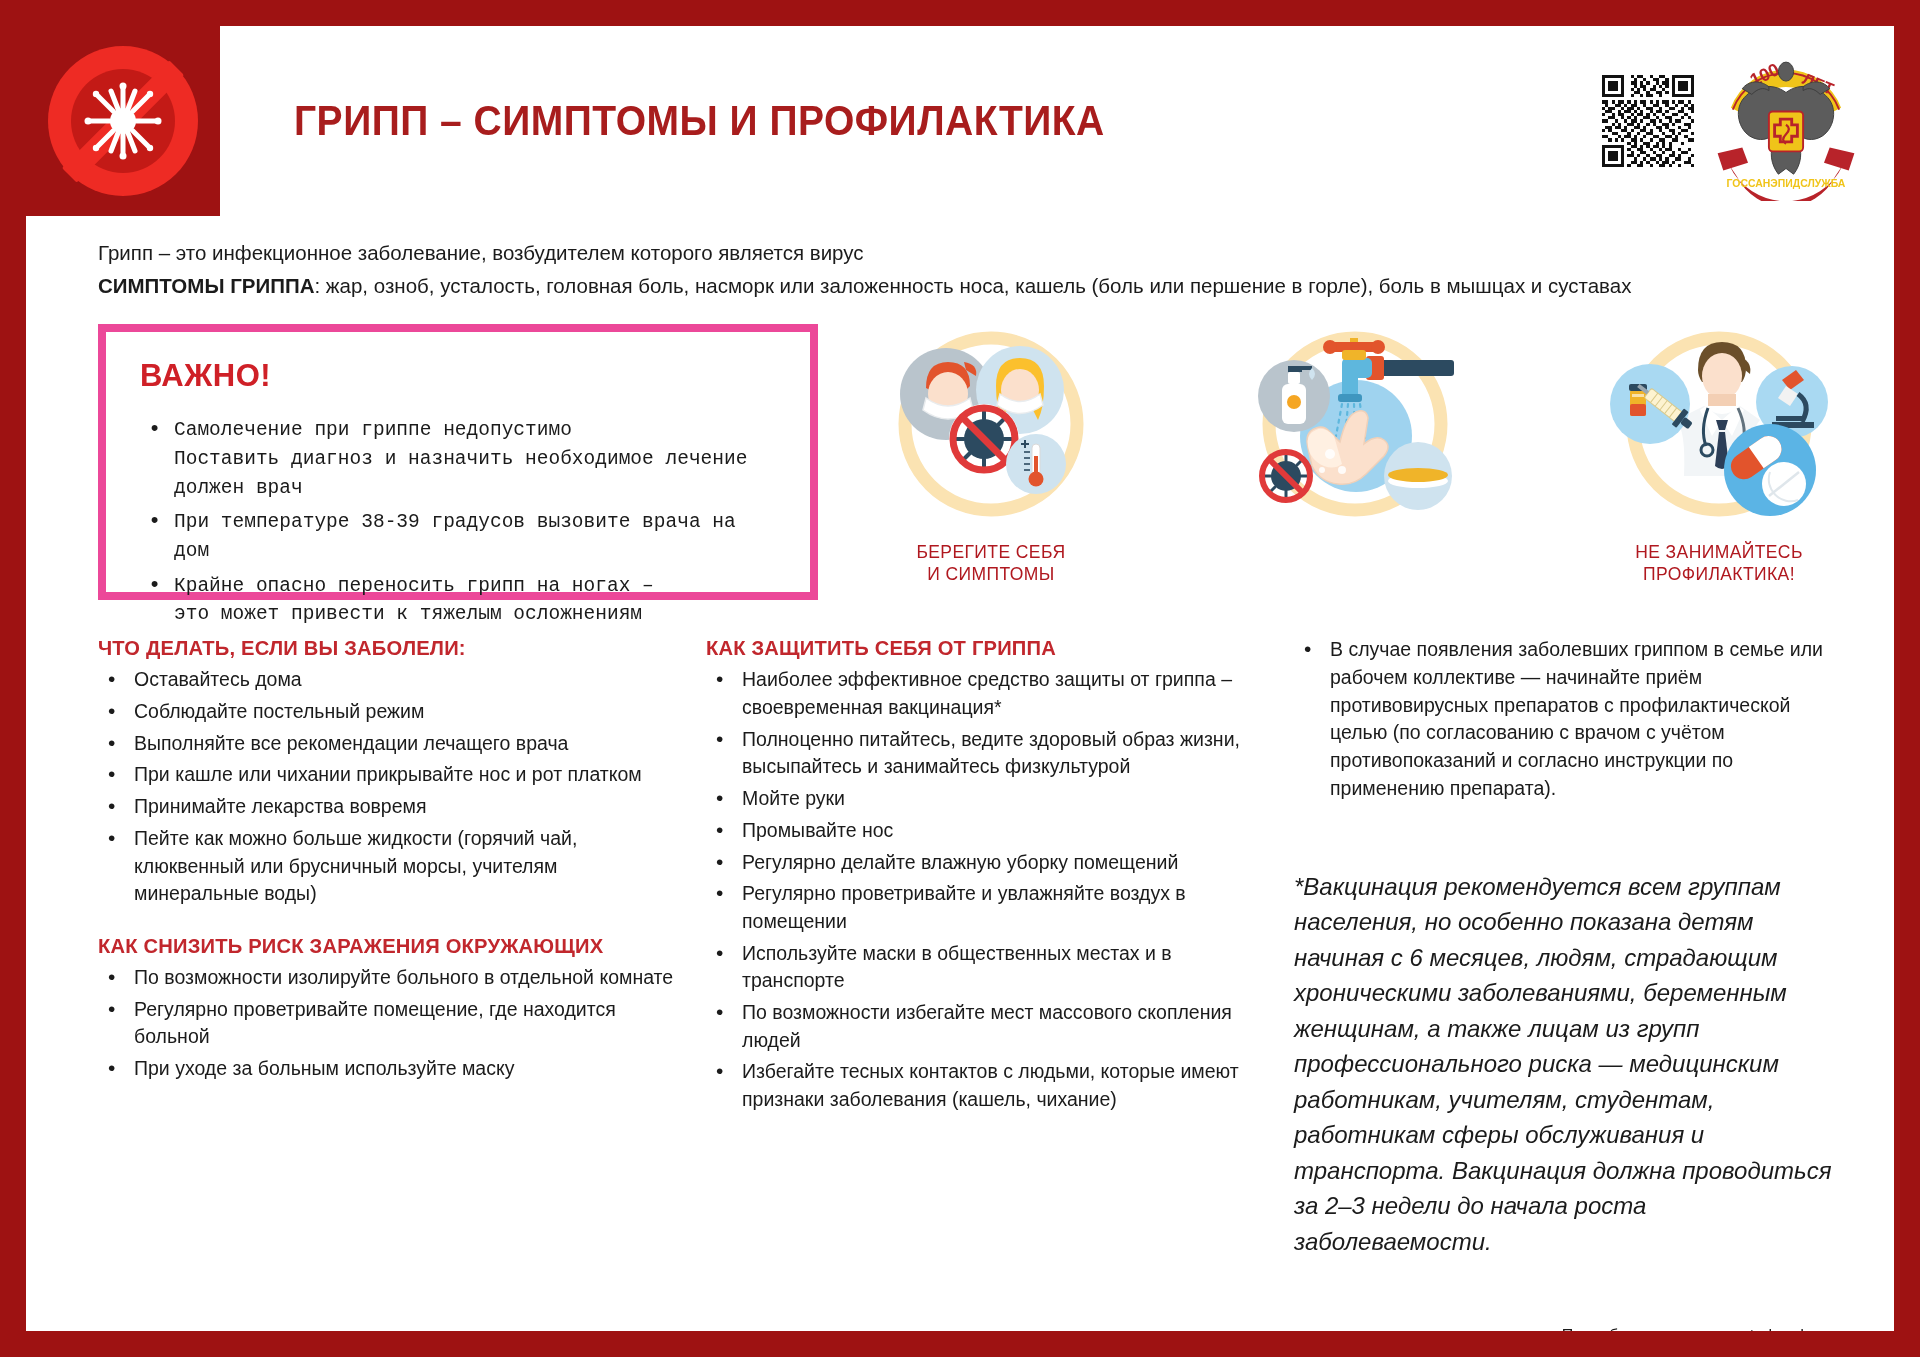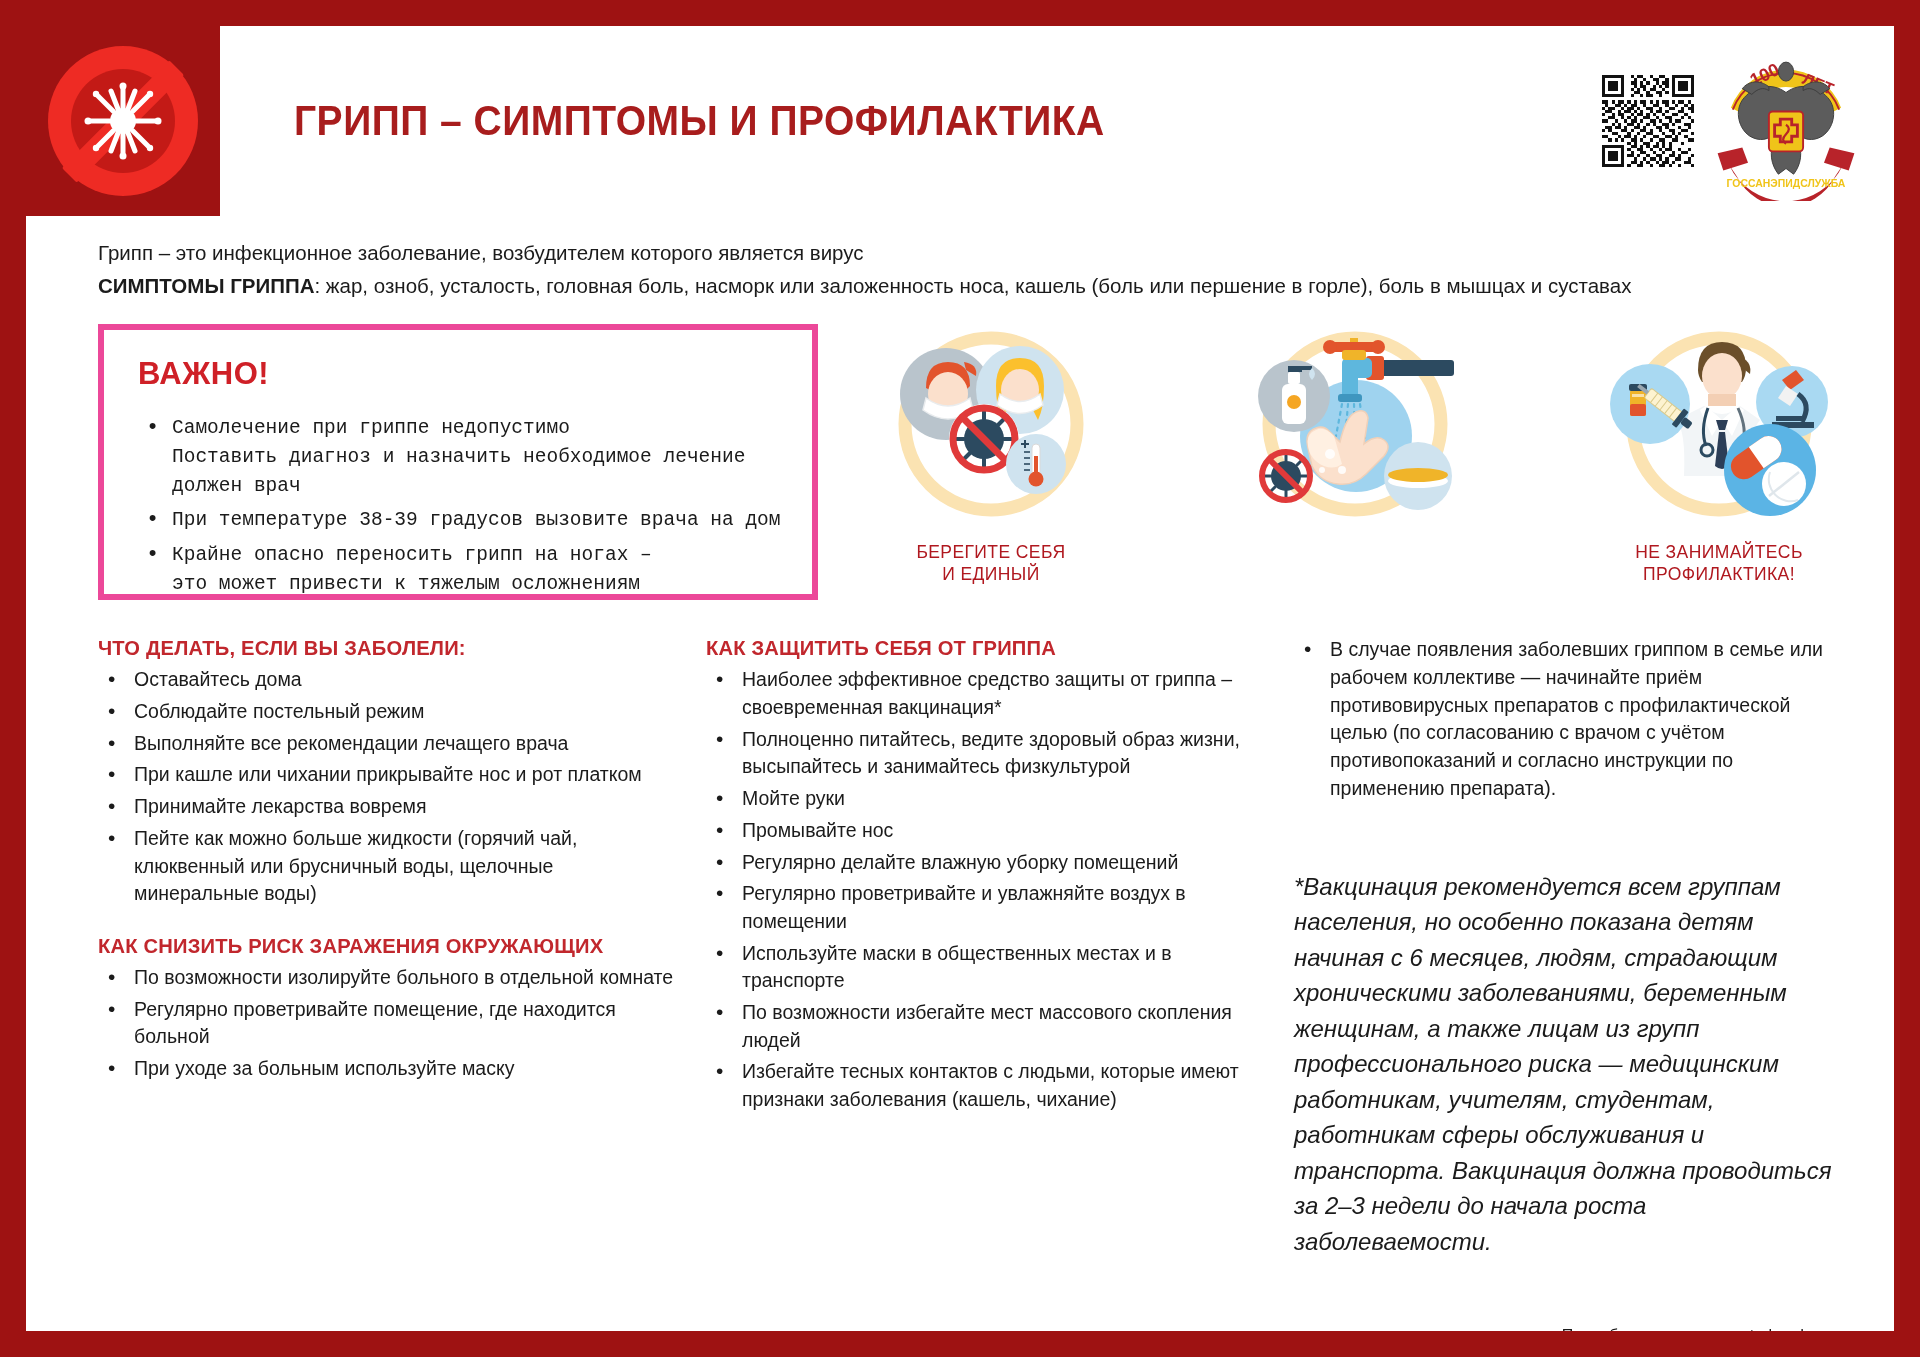--- a/index.html
+++ b/index.html
@@ -121,21 +121,21 @@
 
   
   .mid {
     display: flex;
     padding: 22px 40px 0 72px;
     gap: 24px;
   }
   .important {
     width: 720px;
     flex: none;
-    border: 6px solid #ec4899;
+    border: 8px solid #ec4899;
     padding: 26px 30px 30px 34px;
     height: 276px;
   }
   .important h2 {
     color: #cf2027;
     font-size: 31px;
     font-weight: bold;
     letter-spacing: 0.5px;
     margin-bottom: 22px;
   }
@@ -578,21 +578,21 @@
                 <line x1="150" y1="146" x2="156" y2="146"></line>
               </g>
             <g stroke="#2c4a60" stroke-width="2">
                 <line x1="147" y1="120" x2="155" y2="120"></line>
                 <line x1="151" y1="116" x2="151" y2="124"></line>
               </g>
           </g>
         </svg>
         <div class="icon-caption">
           <div>БЕРЕГИТЕ СЕБЯ</div>
-          <div>И ЕДИНЫЙ</div>
+          <div>И СИМПТОМЫ</div>
         </div>
       </div>
 
       <div class="icon-card">
         <svg width="235" height="210" viewBox="0 0 235 210">
           <circle cx="117" cy="100" r="86" fill="none" stroke="#fbe3b2" stroke-width="13"></circle>
           <circle cx="118" cy="112" r="56" fill="#9fd3ef"></circle>
           <g>
             <rect x="140" y="36" width="76" height="16" rx="3" fill="#2c4a60"></rect>
             <rect x="128" y="32" width="18" height="24" rx="3" fill="#e2542c"></rect>
@@ -714,21 +714,21 @@
   <div class="columns">
 
     <div class="col col-1">
       <h3>ЧТО ДЕЛАТЬ, ЕСЛИ ВЫ ЗАБОЛЕЛИ:</h3>
       <ul>
         <li>Оставайтесь дома</li>
         <li>Соблюдайте постельный режим</li>
         <li>Выполняйте все рекомендации лечащего врача</li>
         <li>При кашле или чихании прикрывайте нос и рот платком</li>
         <li>Принимайте лекарства вовремя</li>
-        <li>Пейте как можно больше жидкости (горячий чай, клюквенный или брусничный воды, щелочные минеральные воды)</li>
+        <li>Пейте как можно больше жидкости (горячий чай, клюквенный или брусничный морсы, учителям минеральные воды)</li>
       </ul>
       <h3 class="spacer-h3">КАК СНИЗИТЬ РИСК ЗАРАЖЕНИЯ ОКРУЖАЮЩИХ</h3>
       <ul>
         <li>По возможности изолируйте больного в отдельной комнате</li>
         <li>Регулярно проветривайте помещение, где находится больной</li>
         <li>При уходе за больным используйте маску</li>
       </ul>
     </div>
 
     <div class="col col-2">

